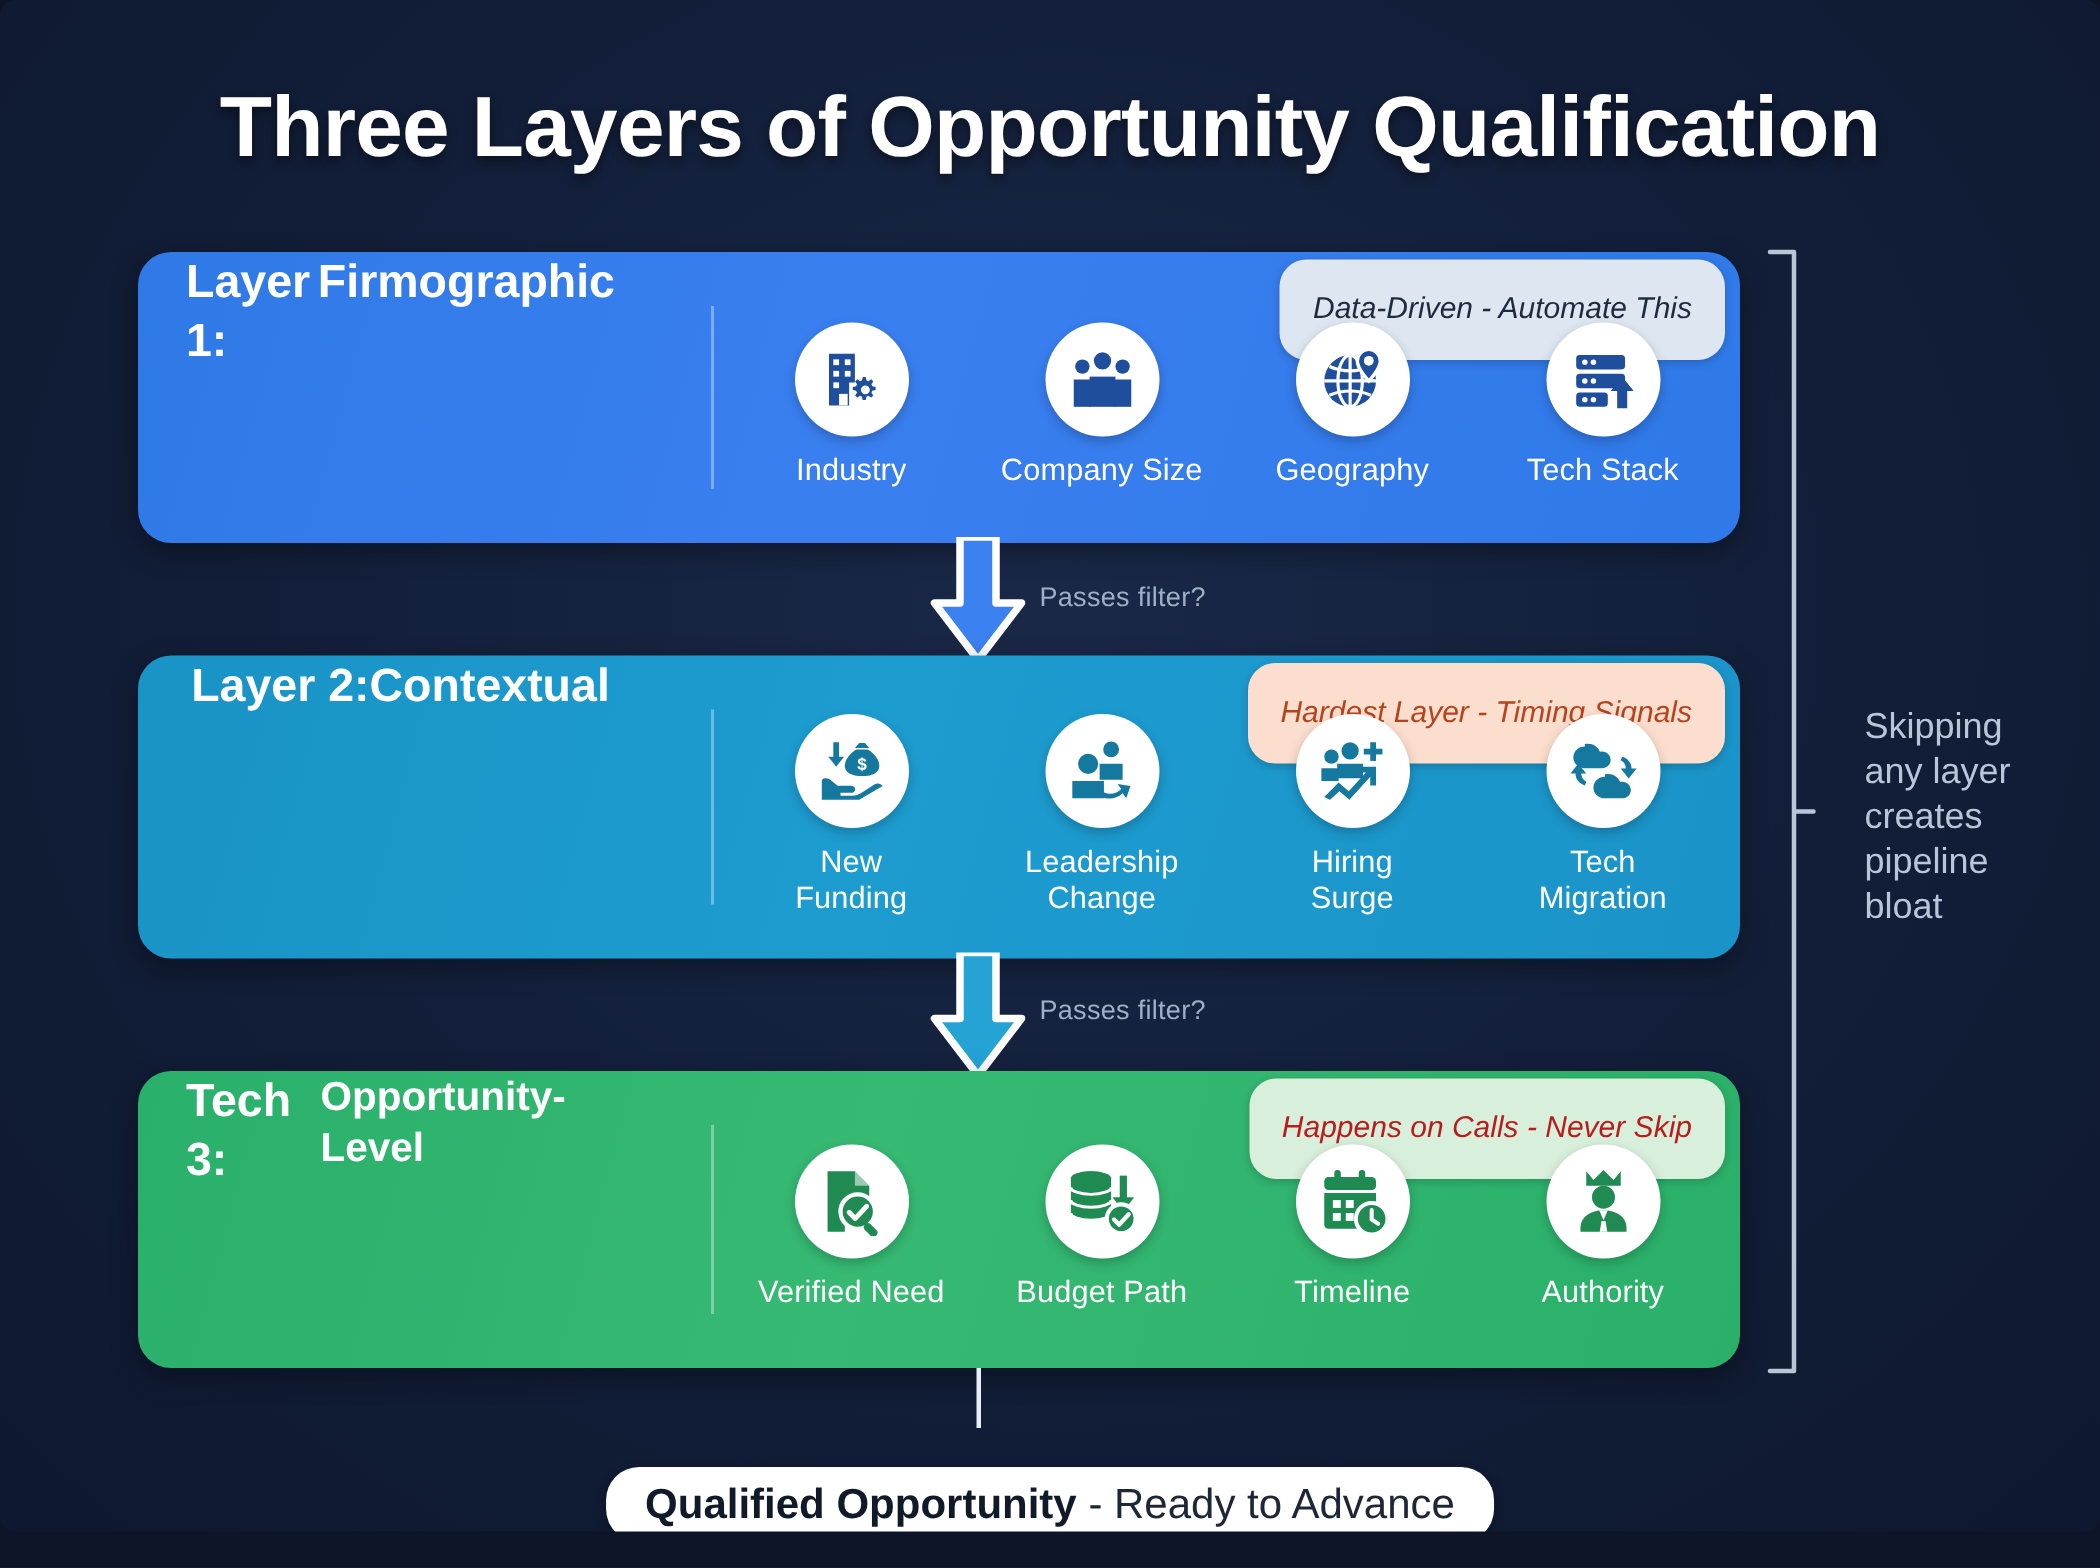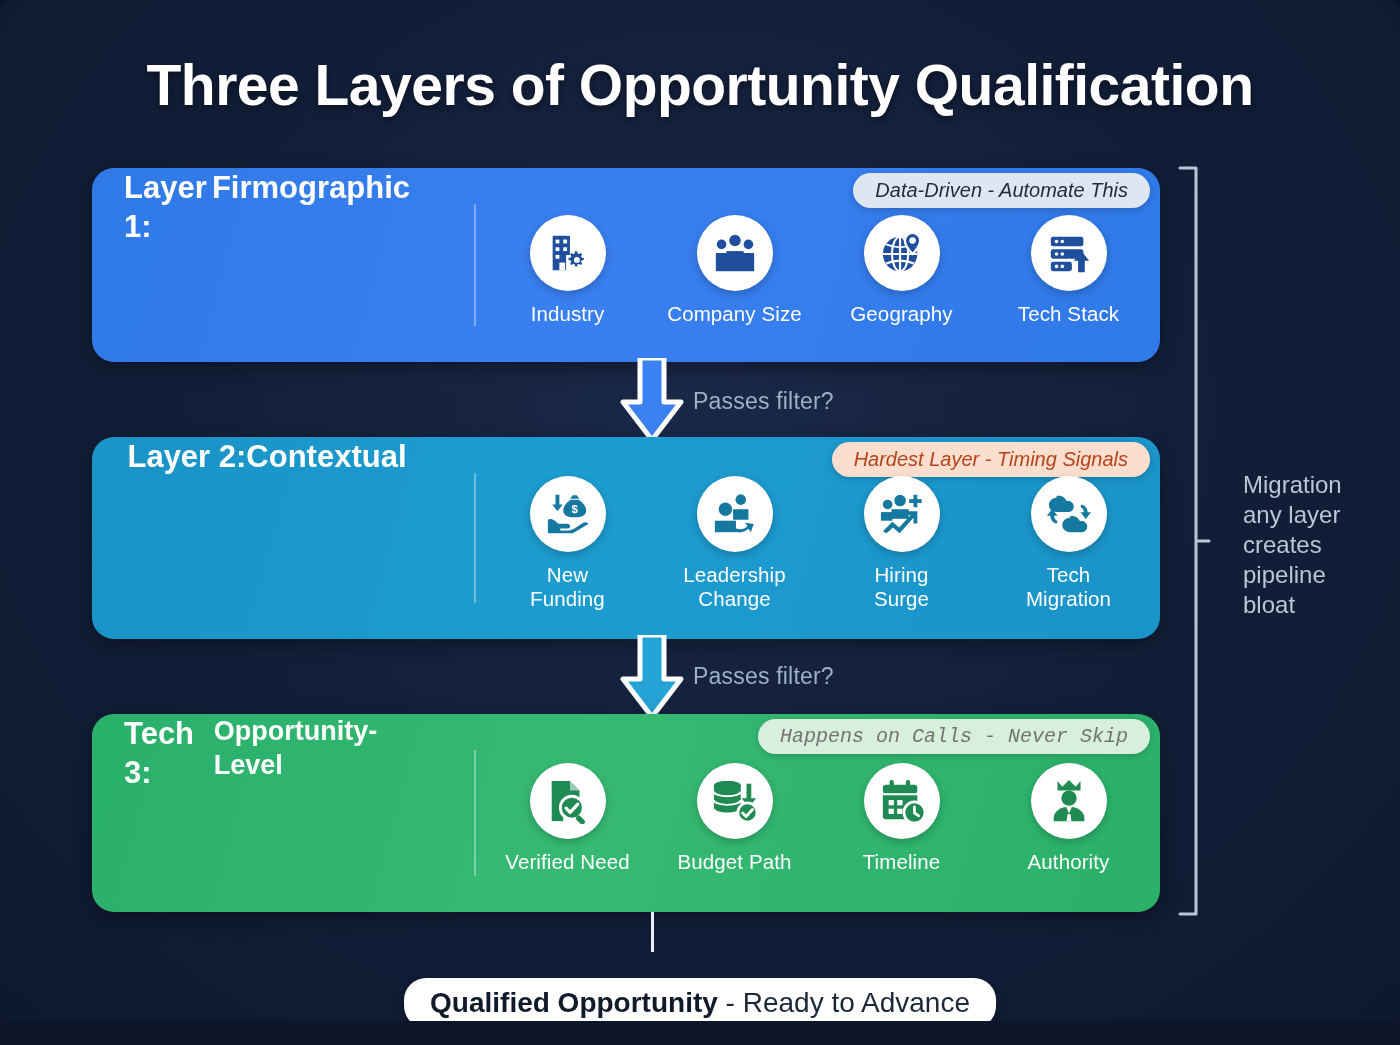--- a/index.html
+++ b/index.html
@@ -98,41 +98,41 @@
     text-align:center;
     letter-spacing:.1px;
   }
 
   
   .badge{
     position:absolute;
     right:10px;
     height:35px;
     display:flex;align-items:center;
-    padding:0 22px;
+    padding:16px 22px;
     border-radius:18px;
     font-size:20px;
     font-style:italic;
     white-space:nowrap;
     box-shadow:0 2px 6px rgba(0,0,0,.18);
   }
   #badge1{top:5px;background:#dde6f1;color:#1f2b3d;}
   #badge2{top:5px;background:#fbdecd;color:#b5431d;}
-  #badge3{top:5px;background:#d8efdb;color:#737373;font-family:Liberation Mono, monospace;}
+  #badge3{top:5px;background:#d8efdb;color:#b91c1c;}
 
   
   .arrow-wrap{position:absolute;left:614px;}
   #arrow1{top:358px;}
   #arrow2{top:635px;}
   .arrow-wrap svg{display:block;}
 
   .filter-note{
     position:absolute;
     color:#9fb0c6;
-    font-size:23px;
+    font-size:18px;
     letter-spacing:.2px;
   }
   #note1{left:693px;top:388px;}
   #note2{left:693px;top:663px;}
 
   
   #bracket{
     position:absolute;
     left:1176px;top:166px;
     width:40px;height:750px;
@@ -413,20 +413,20 @@
         </div>
         <div class="item-label">Authority</div>
       </div>
 
     </div>
   </div>
 
   <svg id="bracket" viewBox="0 0 40 750">
     <path d="M4 2 H20 V375 H33 M20 375 V748 H4" fill="none" stroke="#b9c6d8" stroke-width="3" stroke-linecap="round" stroke-linejoin="round"></path>
   </svg>
-  <div id="bracket-text">Migration any layer creates pipeline bloat</div>
+  <div id="bracket-text">Skipping any layer creates pipeline bloat</div>
 
   <div id="bottom-stem"></div>
   <div id="result-pill">
     <b>Qualified Opportunity</b><span> - Ready to Advance</span>
   </div>
 
 </div>
 
 </body></html>

